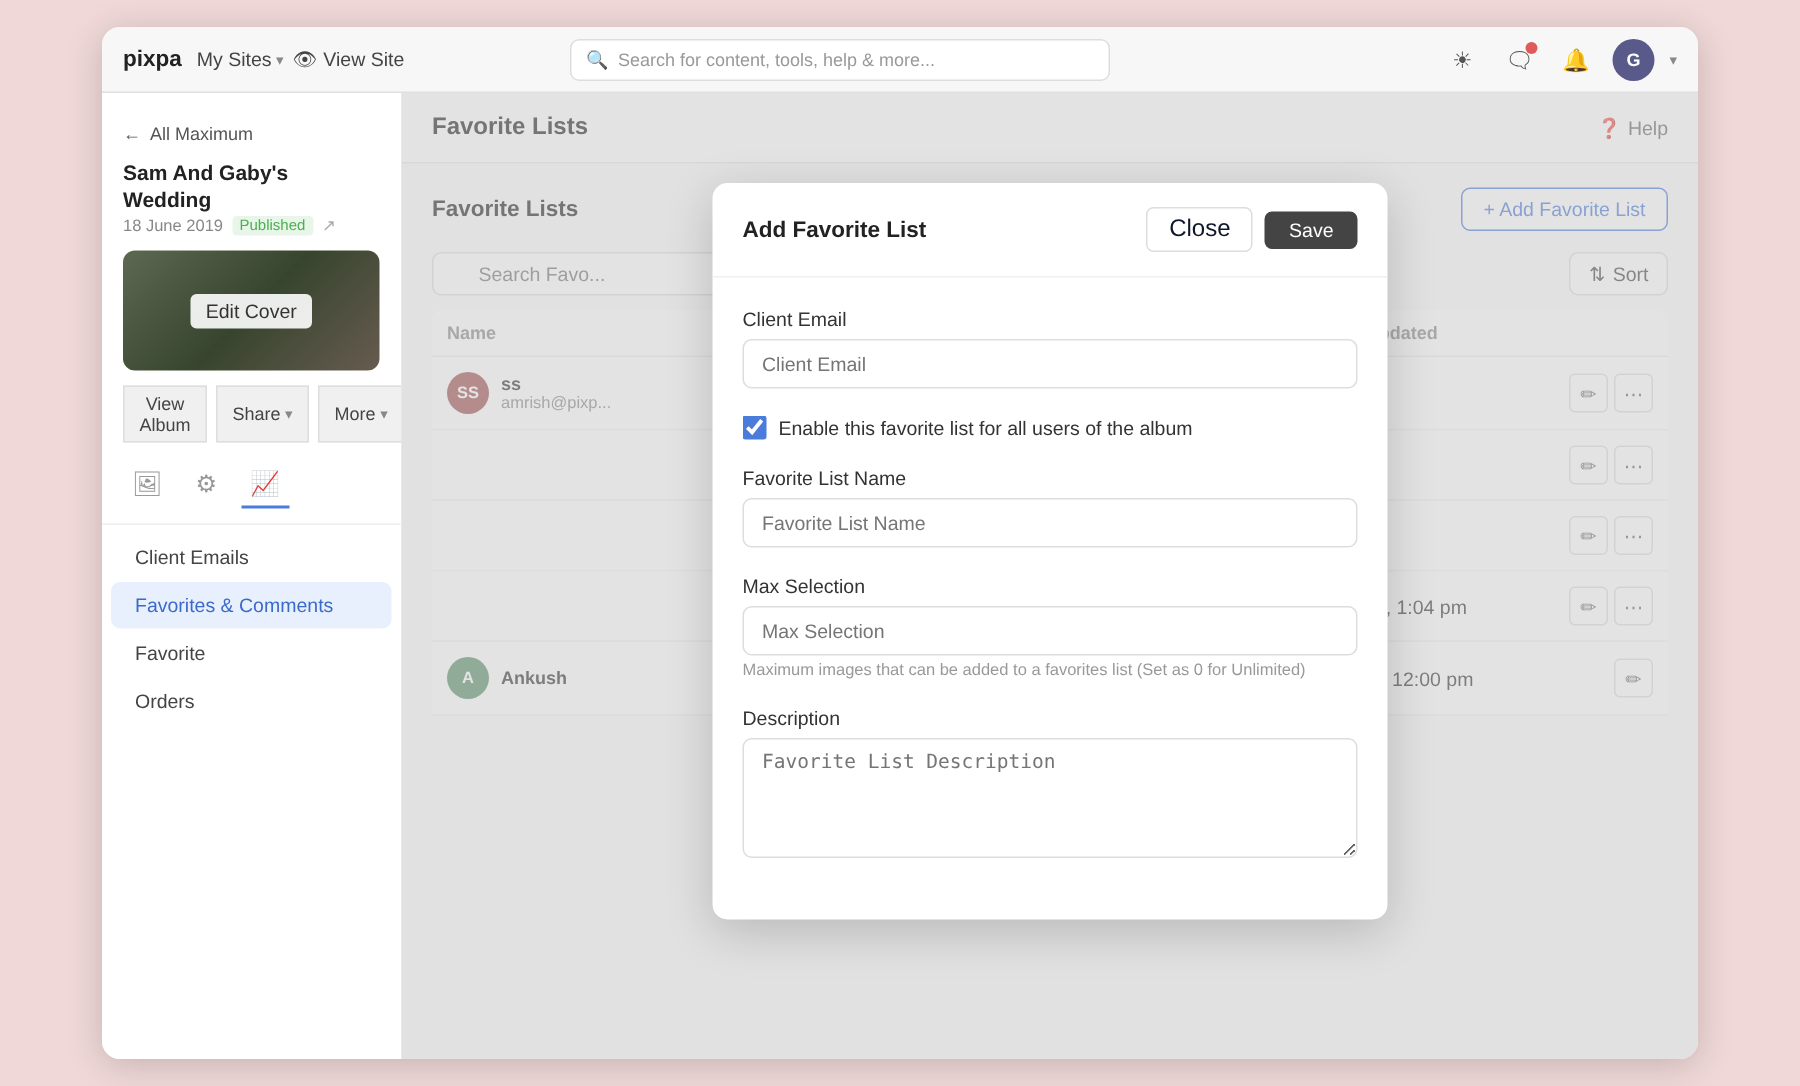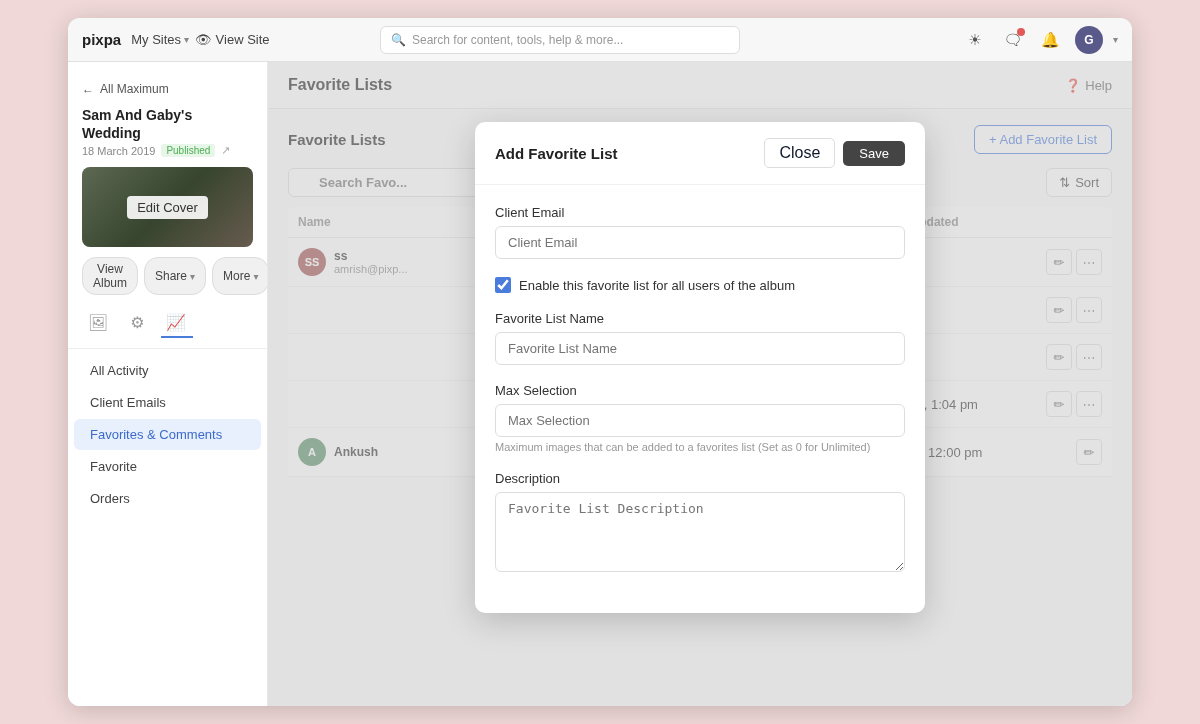--- a/index.html
+++ b/index.html
@@ -183,21 +183,21 @@
       cursor: pointer;
     }
     .sidebar-actions {
       display: flex;
       gap: 6px;
       padding: 0 14px 14px;
     }
     .sidebar-btn {
       background: #f0f0f0;
       border: 1px solid #ddd;
-      border-radius: 14px;
+      border-radius: 0;
       padding: 4px 10px;
       font-size: 12px;
       cursor: pointer;
       display: flex;
       align-items: center;
       gap: 3px;
       color: #444;
     }
     .sidebar-tabs {
       display: flex;
@@ -298,21 +298,20 @@
       margin-bottom: 10px;
     }
     .search-input {
       border: 1px solid #ddd;
       border-radius: 6px;
       padding: 6px 12px 6px 30px;
       font-size: 13px;
       width: 200px;
       background: #fff;
       position: relative;
-      font-weight: bold;
     }
     .search-wrap {
       position: relative;
     }
     .search-wrap-icon {
       position: absolute;
       left: 10px;
       top: 50%;
       transform: translateY(-50%);
       color: #aaa;
@@ -532,21 +531,21 @@
 
   <div class="main-content">
 
     <div class="sidebar">
       <div class="sidebar-back">
         <span>←</span>
         <span>All Maximum</span>
       </div>
       <div class="sidebar-album-title">Sam And Gaby's Wedding</div>
       <div class="sidebar-album-meta">
-        <span>18 March 2019</span>
+        <span>18 June 2019</span>
         <span class="published-badge">Published</span>
         <span style="font-size:11px;color:#aaa;">↗</span>
       </div>
       <div class="album-cover">
         <div class="album-cover-overlay">
           <div class="edit-cover-btn">Edit Cover</div>
         </div>
       </div>
       <div class="sidebar-actions">
         <button class="sidebar-btn">View Album</button>
@@ -564,21 +563,20 @@
           <span>🖼</span>
         </div>
         <div class="sidebar-tab">
           <span>⚙</span>
         </div>
         <div class="sidebar-tab active">
           <span>📈</span>
         </div>
       </div>
       <div class="sidebar-nav">
-        <div class="sidebar-nav-item">All Activity</div>
         <div class="sidebar-nav-item">Client Emails</div>
         <div class="sidebar-nav-item active">Favorites &amp; Comments</div>
         <div class="sidebar-nav-item">Favorite</div>
         <div class="sidebar-nav-item">Orders</div>
       </div>
     </div>
 
     <div class="right-panel" style="position:relative;">
       <div class="panel-header">
         <span class="panel-title">Favorite Lists</span>

